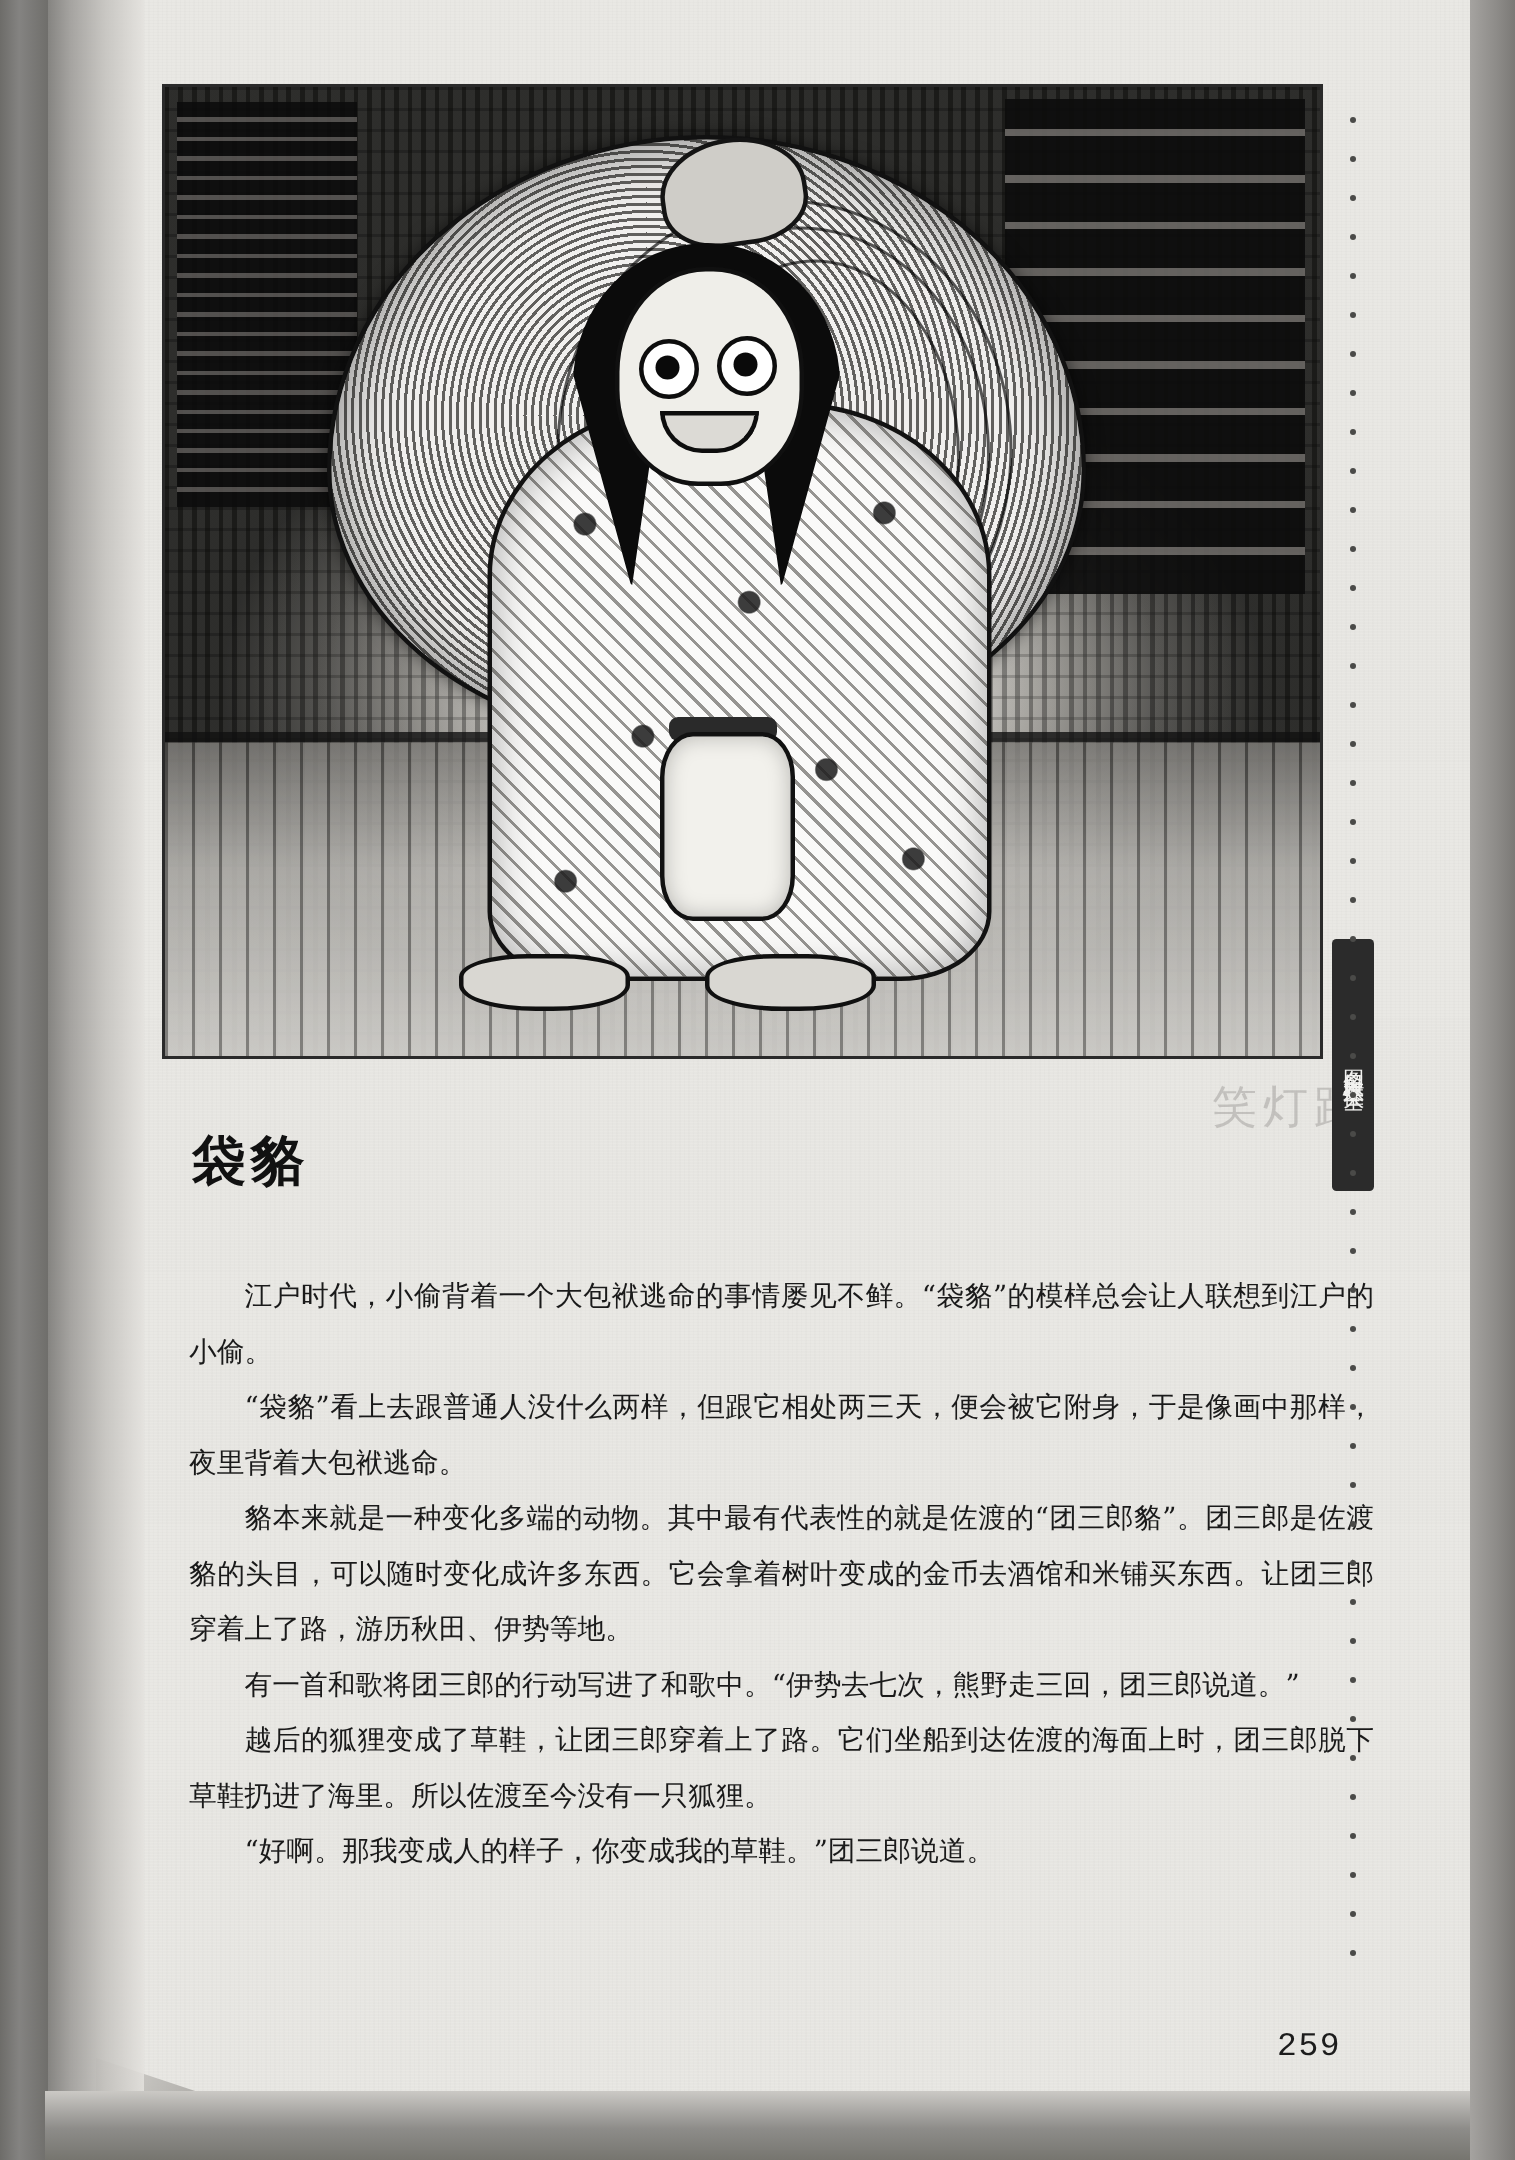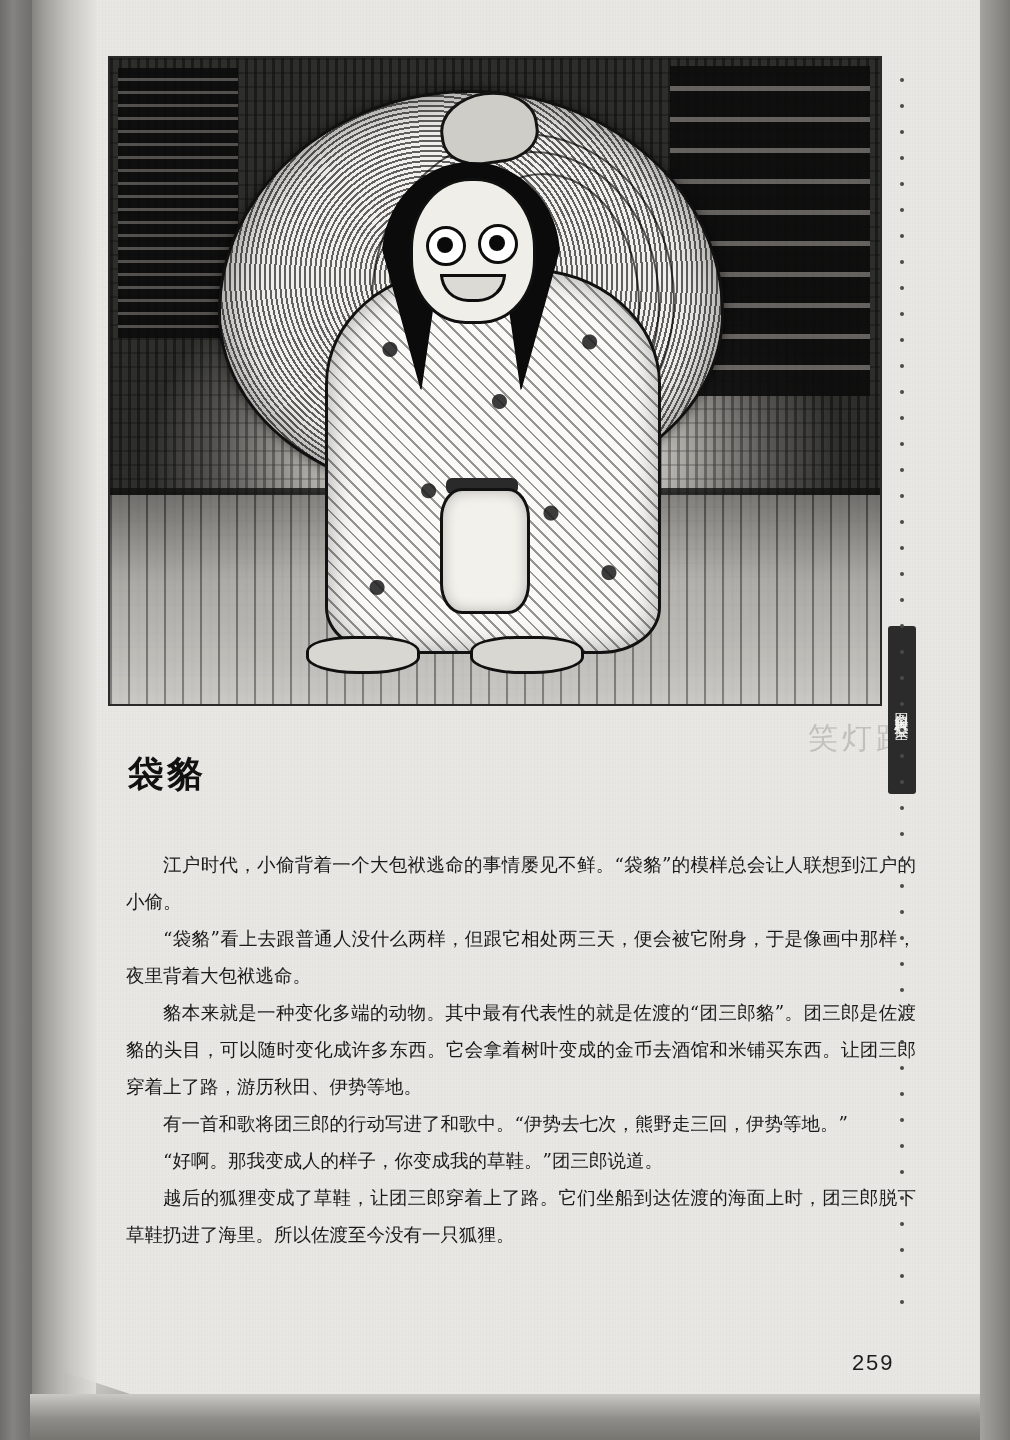--- a/index.html
+++ b/index.html
@@ -397,23 +397,23 @@
     </div>
 
     <div class="ghost">笑灯跟</div>
 
     <h1 class="title">袋貉</h1>
 
     <div class="body-text">
       <p>江户时代，小偷背着一个大包袱逃命的事情屡见不鲜。“袋貉”的模样总会让人联想到江户的小偷。</p>
       <p>“袋貉”看上去跟普通人没什么两样，但跟它相处两三天，便会被它附身，于是像画中那样，夜里背着大包袱逃命。</p>
       <p>貉本来就是一种变化多端的动物。其中最有代表性的就是佐渡的“团三郎貉”。团三郎是佐渡貉的头目，可以随时变化成许多东西。它会拿着树叶变成的金币去酒馆和米铺买东西。让团三郎穿着上了路，游历秋田、伊势等地。</p>
-      <p>有一首和歌将团三郎的行动写进了和歌中。“伊势去七次，熊野走三回，伊势等地。”</p>
+      <p>有一首和歌将团三郎的行动写进了和歌中。“伊势去七次，熊野走三回，团三郎说道。”</p>
+      <p>越后的狐狸变成了草鞋，让团三郎穿着上了路。它们坐船到达佐渡的海面上时，团三郎脱下草鞋扔进了海里。所以佐渡至今没有一只狐狸。</p>
       <p>“好啊。那我变成人的样子，你变成我的草鞋。”团三郎说道。</p>
-      <p>越后的狐狸变成了草鞋，让团三郎穿着上了路。它们坐船到达佐渡的海面上时，团三郎脱下草鞋扔进了海里。所以佐渡至今没有一只狐狸。</p>
     </div>
 
     <div class="page-number">259</div>
 
     <div class="side-tab">图解日本妖怪大全</div>
 
     <div class="dot-rail">
         <span></span>
         <span></span>
         <span></span>

